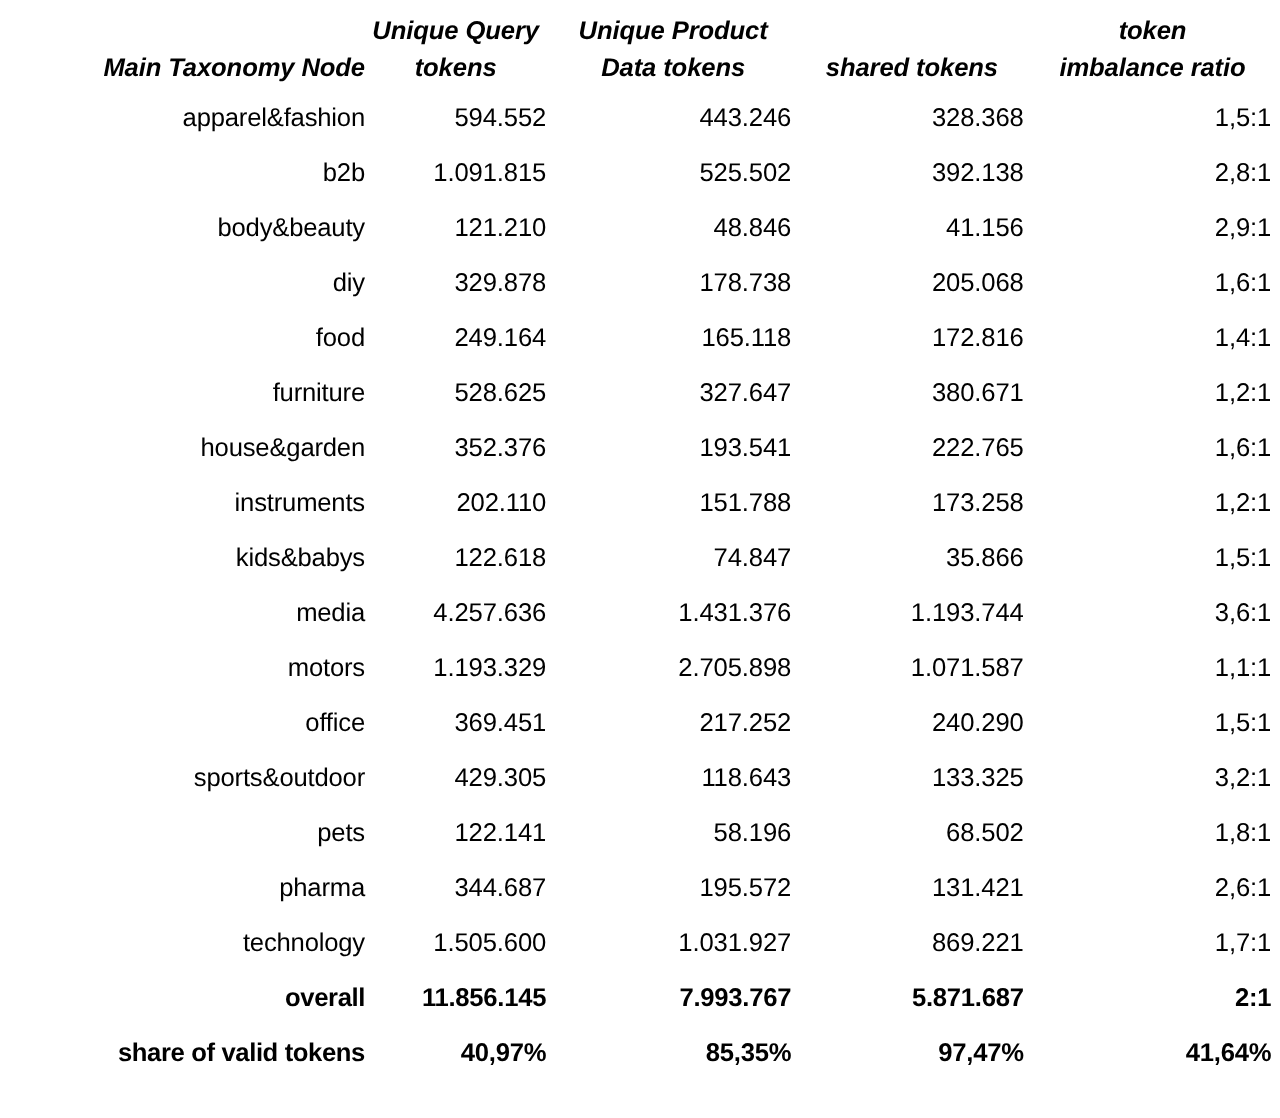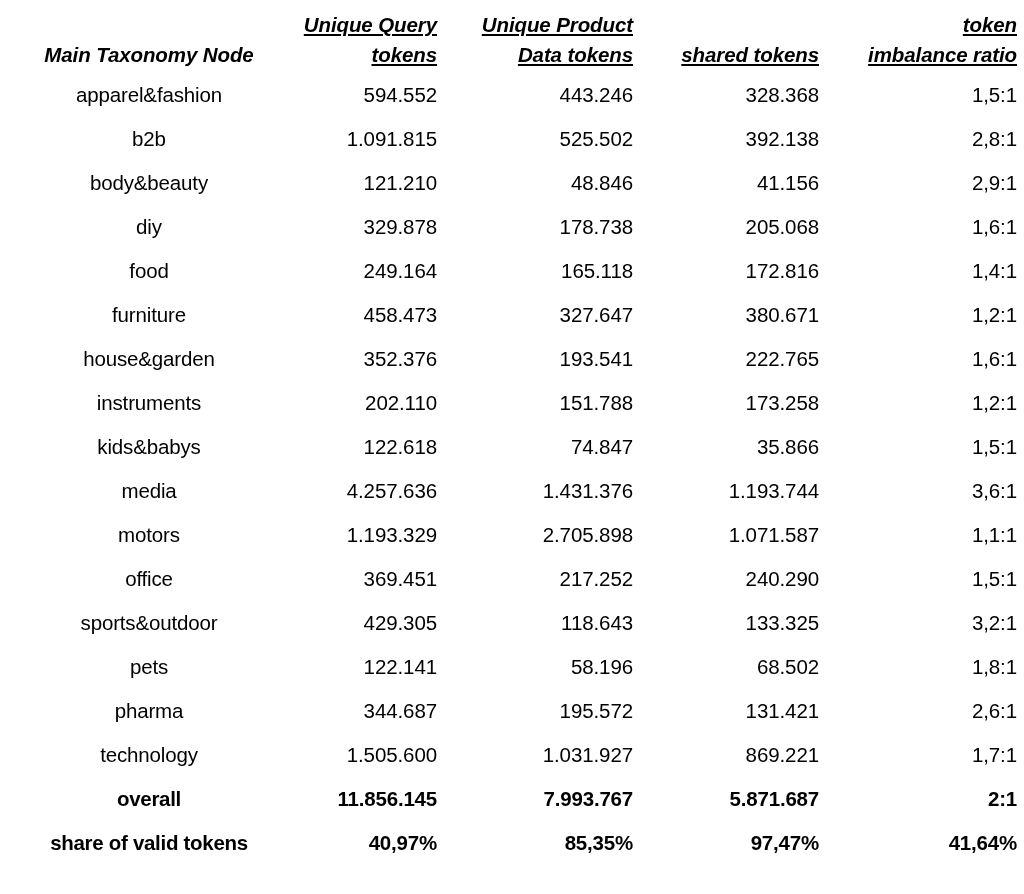--- a/index.html
+++ b/index.html
@@ -44,30 +44,28 @@
     border: 0;
     font-weight: bold;
     font-style: italic;
     font-size: 20.5px;
     line-height: 30px;
     letter-spacing: -0.1px;
     white-space: normal;
   }
 
   thead th.h-name {
-    text-align: center;
+    text-align: right;
     padding-left: 6px;
     padding-bottom: 3px;
     height: 70px;
   }
   thead th.h-num {
-    text-align: right;
     padding-bottom: 3px;
     height: 70px;
-    text-decoration: underline;
   }
   thead th.h-uq { padding-right: 7px; }
   thead th.h-up { padding-right: 7px; }
   thead th.h-sh { padding-right: 8px; margin-top: 36px; }
   thead th.h-ir { padding-right: 7px; }
 
   thead .hdr-wrap {
     display: block;
   }
 
@@ -75,21 +73,21 @@
     padding: 0;
     border: 0;
     height: 44px;
     font-size: 20.5px;
     line-height: 44px;
     vertical-align: middle;
     white-space: nowrap;
   }
 
   tbody td.name {
-    text-align: center;
+    text-align: right;
     padding-left: 6px;
     letter-spacing: -0.15px;
   }
   tbody td.num {
     text-align: right;
     letter-spacing: -0.1px;
   }
   tbody td.num.uq { padding-right: 7px; }
   tbody td.num.up { padding-right: 7px; }
   tbody td.num.sh { padding-right: 8px; }
@@ -171,21 +169,21 @@
         </tr>
         <tr>
           <td class="name">food</td>
           <td class="num uq">249.164</td>
           <td class="num up">165.118</td>
           <td class="num sh">172.816</td>
           <td class="num ir">1,4:1</td>
         </tr>
         <tr>
           <td class="name">furniture</td>
-          <td class="num uq">458.473</td>
+          <td class="num uq">528.625</td>
           <td class="num up">327.647</td>
           <td class="num sh">380.671</td>
           <td class="num ir">1,2:1</td>
         </tr>
         <tr>
           <td class="name">house&amp;garden</td>
           <td class="num uq">352.376</td>
           <td class="num up">193.541</td>
           <td class="num sh">222.765</td>
           <td class="num ir">1,6:1</td>

